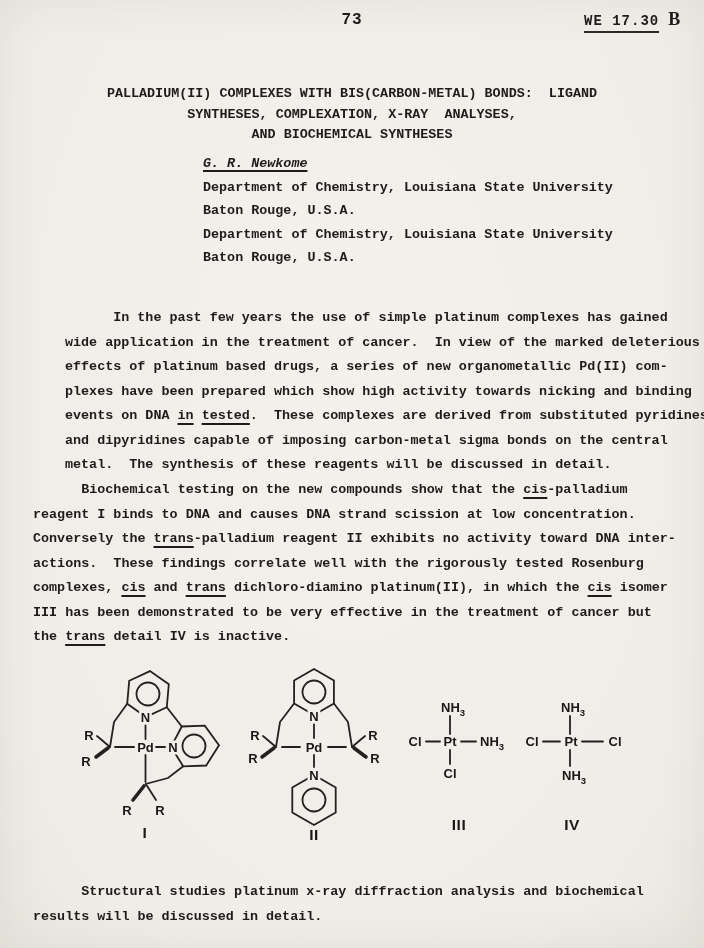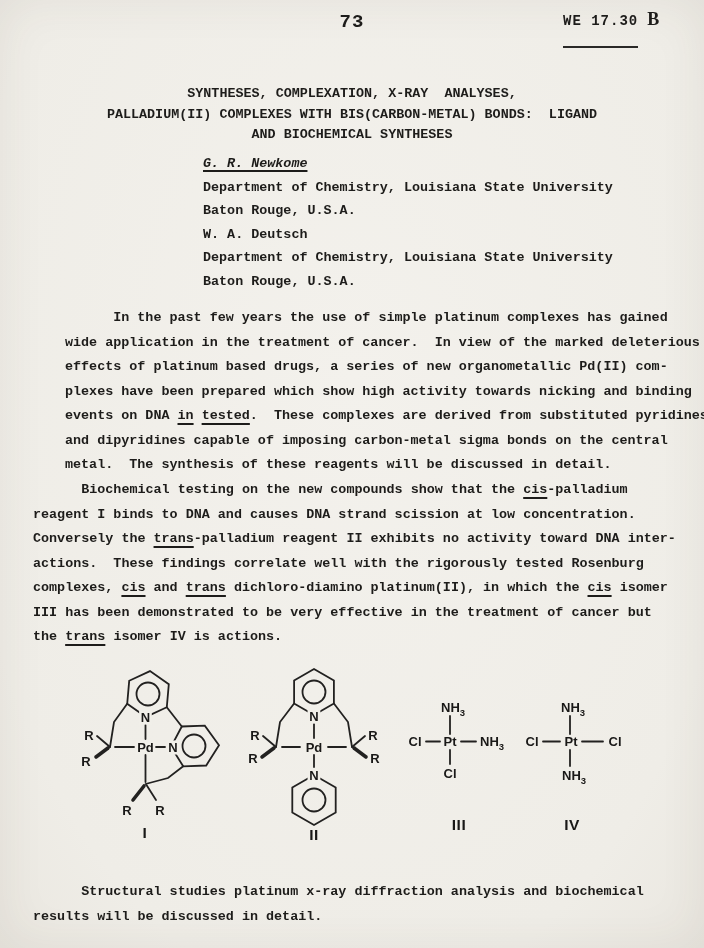--- a/index.html
+++ b/index.html
@@ -7,29 +7,29 @@
     position:relative;
     width:704px;height:948px;
     background:radial-gradient(ellipse at 50% 40%, #f3f1ec 0%, #efede7 78%, #eae7e0 100%);
     box-shadow:inset 0 0 50px rgba(70,60,45,.07);
     font-family:"Liberation Mono", monospace;
     color:#1d1c1a;
     overflow:hidden;
   }
   .hdr-num{
     position:absolute;top:11px;left:0;width:100%;
-    text-align:center;font-size:19px;font-weight:bold;letter-spacing:1px;
+    text-align:center;font-size:16px;font-weight:bold;letter-spacing:1px;
   }
   .hdr-session{
     position:absolute;top:9px;left:563px;
     font-size:14px;font-weight:bold;white-space:nowrap;
   }
   .hdr-session .code{
     display:inline-block;border-bottom:2px solid #2a2927;
-    padding-bottom:17px;letter-spacing:1px;
+    padding-bottom:2px;letter-spacing:1px;margin-left:21px;
   }
   .hdr-session .letter{
     font-family:"Liberation Serif", serif;
     font-size:18px;margin-left:9px;font-weight:bold;
   }
   .title-block{
     position:absolute;top:84px;left:32px;width:640px;
     text-align:center;font-size:13.4px;font-weight:bold;
     line-height:20.6px;
   }
@@ -63,48 +63,47 @@
 <body>
 
 <div class="page">
 
   <div class="hdr-num">73</div>
   <div class="hdr-session">
     <span class="code">WE 17.30</span><span class="letter">B</span>
   </div>
 
   <div class="title-block">
+    <div>PALLADIUM(II) COMPLEXES WITH BIS(CARBON-METAL) BONDS:  LIGAND</div>
     <div>SYNTHESES, COMPLEXATION, X-RAY  ANALYSES,</div>
-    <div>PALLADIUM(II) COMPLEXES WITH BIS(CARBON-METAL) BONDS:  LIGAND</div>
     <div>AND BIOCHEMICAL SYNTHESES</div>
   </div>
 
   <div class="authors">
     <div><span class="uname">G. R. Newkome</span></div>
     <div>Department of Chemistry, Louisiana State University</div>
     <div>Baton Rouge, U.S.A.</div>
-    <div>W. A. Deutsch</div>
     <div>Department of Chemistry, Louisiana State University</div>
     <div>Baton Rouge, U.S.A.</div>
   </div>
 
   <div class="para" id="para1"><span>      In the past few years the use of simple platinum complexes has gained
 wide application in the treatment of cancer.  In view of the marked deleterious
 effects of platinum based drugs, a series of new organometallic Pd(II) com-
 plexes have been prepared which show high activity towards nicking and binding
 events on DNA </span><u>in</u><span> </span><u>tested</u><span>.  These complexes are derived from substituted pyridines
 and dipyridines capable of imposing carbon-metal sigma bonds on the central
 metal.  The synthesis of these reagents will be discussed in detail.</span></div>
   <div class="para" id="para2"><span>      Biochemical testing on the new compounds show that the </span><u>cis</u><span>-palladium
 reagent I binds to DNA and causes DNA strand scission at low concentration.
 Conversely the </span><u>trans</u><span>-palladium reagent II exhibits no activity toward DNA inter-
 actions.  These findings correlate well with the rigorously tested Rosenburg
 complexes, </span><u>cis</u><span> and </span><u>trans</u><span> dichloro-diamino platinum(II), in which the </span><u>cis</u><span> isomer
 III has been demonstrated to be very effective in the treatment of cancer but
-the </span><u>trans</u><span> isomer IV is actions.</span></div>
+the </span><u>trans</u><span> detail IV is inactive.</span></div>
   <div class="para" id="para3"><span>      Structural studies platinum x-ray diffraction analysis and biochemical
 results will be discussed in detail.</span></div>
 
   <svg class="fig" style="left:58px;top:664px" width="175" height="180" viewBox="0 0 175 180">
     <g>
       <polygon points="88,52.9 69.2,39.7 71.2,16.8 92,7.1 110.8,20.3 108.8,43.2"></polygon>
       <circle cx="90" cy="30" r="11.5"></circle>
     </g>
     <g>
       <polygon points="113,82.8 123.8,62.5 146.8,61.7 161,81.2 148.2,101.5 125.2,102.3"></polygon>

